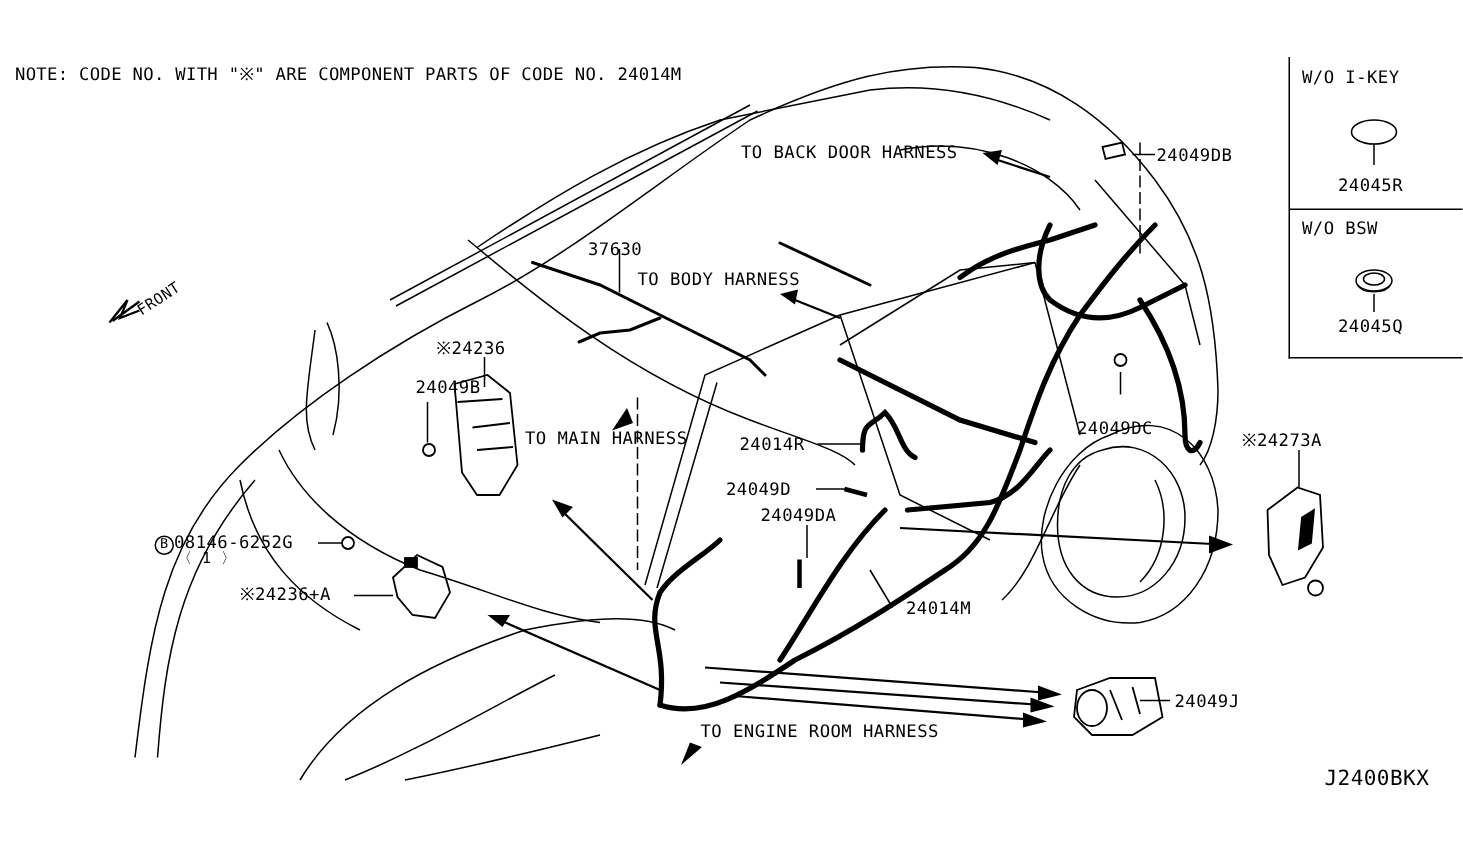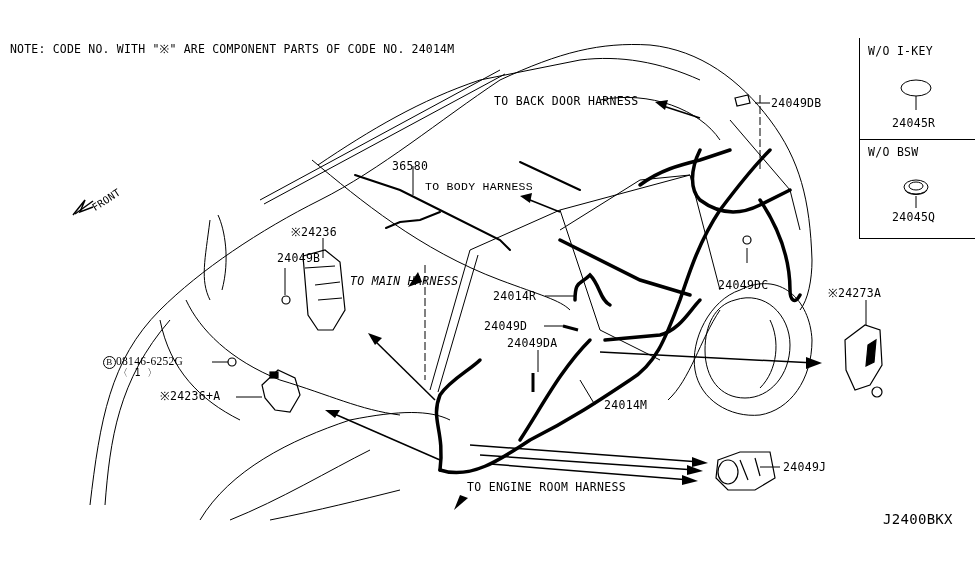--- a/index.html
+++ b/index.html
@@ -150,34 +150,34 @@
 
 <div class="inset">
   <div class="lbl" style="left:8px; top:8px;">W/O I-KEY</div>
   <div class="lbl" style="left:32px; top:80px;">24045R</div>
   <div class="div"></div>
   <div class="lbl" style="left:8px; top:109px;">W/O BSW</div>
   <div class="lbl" style="left:32px; top:174px;text-align:center;">24045Q</div>
 </div>
 
 <div class="lbl" style="left:494px; top:96px;">TO BACK DOOR HARNESS</div>
-<div class="lbl" style="left:425px; top:181px;font-family:Liberation Mono, monospace;">TO BODY HARNESS</div>
-<div class="lbl" style="left:350px; top:276px;font-style:italic;">TO MAIN HARNESS</div>
+<div class="lbl" style="left:425px; top:181px;">TO BODY HARNESS</div>
+<div class="lbl" style="left:350px; top:287px;">TO MAIN HARNESS</div>
 <div class="lbl" style="left:467px; top:482px;">TO ENGINE ROOM HARNESS</div>
 
 <div class="lbl" style="left:771px; top:98px;">24049DB</div>
-<div class="lbl" style="left:392px; top:161px;">36580</div>
+<div class="lbl" style="left:392px; top:161px;">37630</div>
 <div class="lbl" style="left:291px; top:227px;">※24236</div>
 <div class="lbl" style="left:256px; top:253px;margin-left:21px;">24049B</div>
 <div class="lbl" style="left:493px; top:291px;">24014R</div>
 <div class="lbl" style="left:484px; top:321px;">24049D</div>
 <div class="lbl" style="left:507px; top:338px;">24049DA</div>
 <div class="lbl" style="left:718px; top:280px;">24049DC</div>
 <div class="lbl" style="left:828px; top:288px;">※24273A</div>
-<div class="lbl" style="left:103px; top:356px;font-family:Liberation Serif, serif;">
+<div class="lbl" style="left:103px; top:356px;">
   <span style="display:inline-block; width:11px; height:11px; border:1px solid #000; border-radius:50%; font-size:9px; text-align:center; line-height:11px;">B</span><span>08146-6252G</span>
 </div>
 <div class="lbl small" style="left:118px; top:368px;">〈 1 〉</div>
 <div class="lbl" style="left:160px; top:391px;">※24236+A</div>
 <div class="lbl" style="left:604px; top:400px;">24014M</div>
 <div class="lbl" style="left:783px; top:462px;">24049J</div>
 
 <div class="lbl" style="left:883px; top:512px; font-size:14px;">J2400BKX</div>
 
 </body></html>

